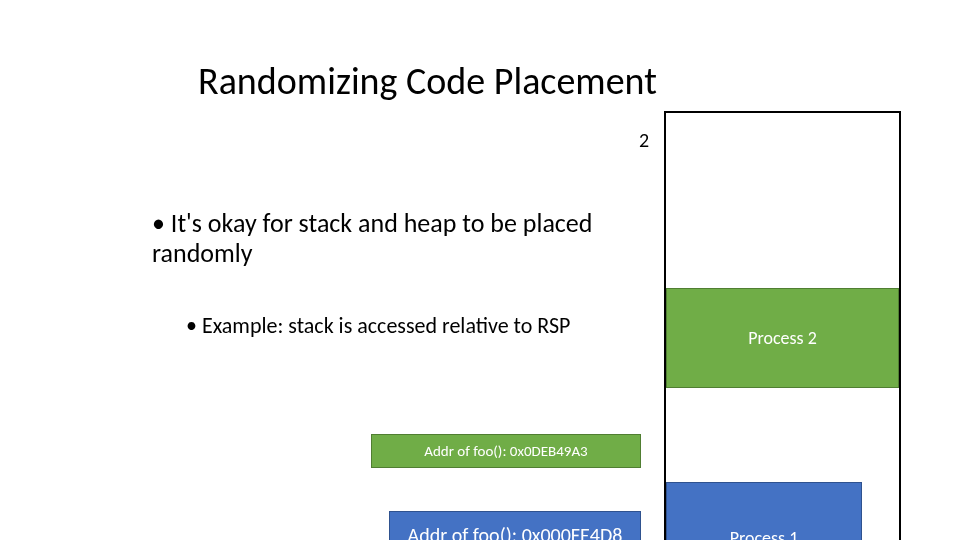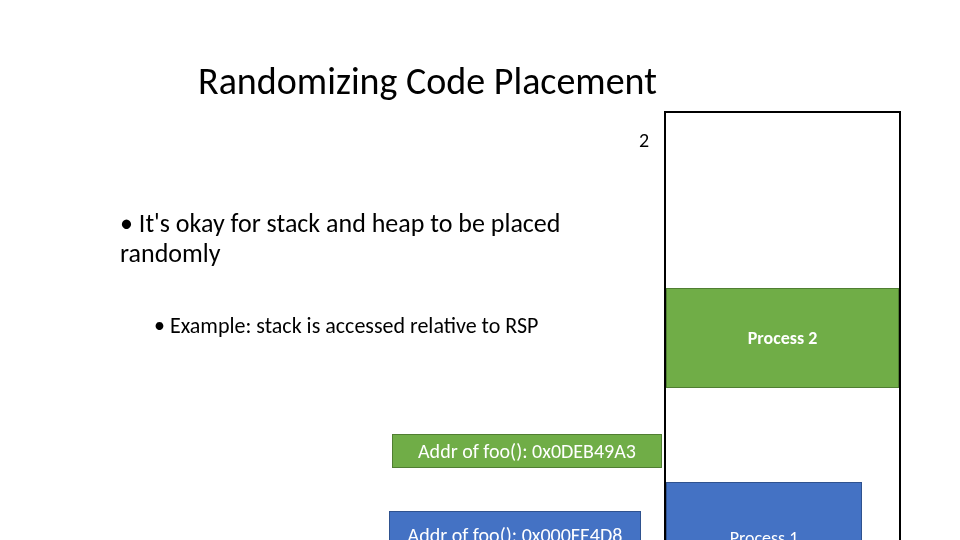--- a/index.html
+++ b/index.html
@@ -3,29 +3,29 @@
 <meta charset="utf-8">
 <style>
   * { margin: 0; padding: 16px; box-sizing: border-box; }
   html, body { width: 960px; height: 540px; background: #fff; font-family: Calibri, Arial, sans-serif; color: #000; }
   .slide { position: relative; width: 960px; height: 540px; }
   .title { position: absolute; top: 10px; left: 150px; font-size: 38px; font-weight: 400; }
   .vm-label { position: absolute; top: 79px; left: 724px; font-size: 20px; }
   .top-addr { position: absolute; top: 80px; left: 575px; font-size: 20px; }
   .sup { font-size: 12px; vertical-align: super; }
   .zero-label { position: absolute; top: 506px; left: 612px; font-size: 20px; }
-  .bullets { position: absolute; top: 145px; left: 56px; width: 540px; }
+  .bullets { position: absolute; top: 145px; left: 88px; width: 540px; }
   .b1 { font-size: 26px; line-height: 1.15; margin-bottom: 12px; }
   .b1::before { content: "• "; }
   .b2 { font-size: 22px; line-height: 1.2; margin-left: 34px; margin-bottom: 4px; }
   .b2::before { content: "• "; }
   .mem { position: absolute; top: 79px; left: 632px; width: 237px; height: 452px; border: 2px solid #000; background: #fff; }
-  .p2 { position: absolute; top: 175px; left: 0; width: 233px; height: 100px; background: #70ad47; border: 1.5px solid #507e32; display: flex; align-items: center; justify-content: center; color: #fff; font-size: 18px; font-weight: bold; }
+  .p2 { position: absolute; top: 175px; left: 0; width: 233px; height: 100px; background: #70ad47; border: 1.5px solid #507e32; display: flex; align-items: center; justify-content: center; color: #fff; font-size: 18px; }
   .p1 { position: absolute; top: 336px; left: 0; width: 196px; height: 112px; background: #4472c4; border: 1.5px solid #2f528f; display: flex; align-items: center; justify-content: center; color: #fff; font-size: 18px; margin-top: 33px; }
-  .callout1 { position: absolute; top: 402px; left: 339px; width: 270px; height: 28px; background: #70ad47; border: 1.5px solid #507e32; display: flex; align-items: center; justify-content: center; color: #fff; font-size: 20px; margin-left: 21px; }
+  .callout1 { position: absolute; top: 402px; left: 339px; width: 270px; height: 28px; background: #70ad47; border: 1.5px solid #507e32; display: flex; align-items: center; justify-content: center; color: #fff; font-size: 15px; }
   .callout1::after {
     content: ""; position: absolute; right: -230px; top: 50%;
     width: 0; height: 0;
     border-left: 236px solid #70ad47;
     border-top: 110px solid transparent;
     border-bottom: 0 solid transparent;
     transform: translateY(-100%);
     z-index: -1;
   }
   .callout2 { position: absolute; top: 479px; left: 357px; width: 252px; height: 48px; background: #4472c4; border: 1.5px solid #2f528f; display: flex; align-items: center; justify-content: center; color: #fff; font-size: 20px; }

